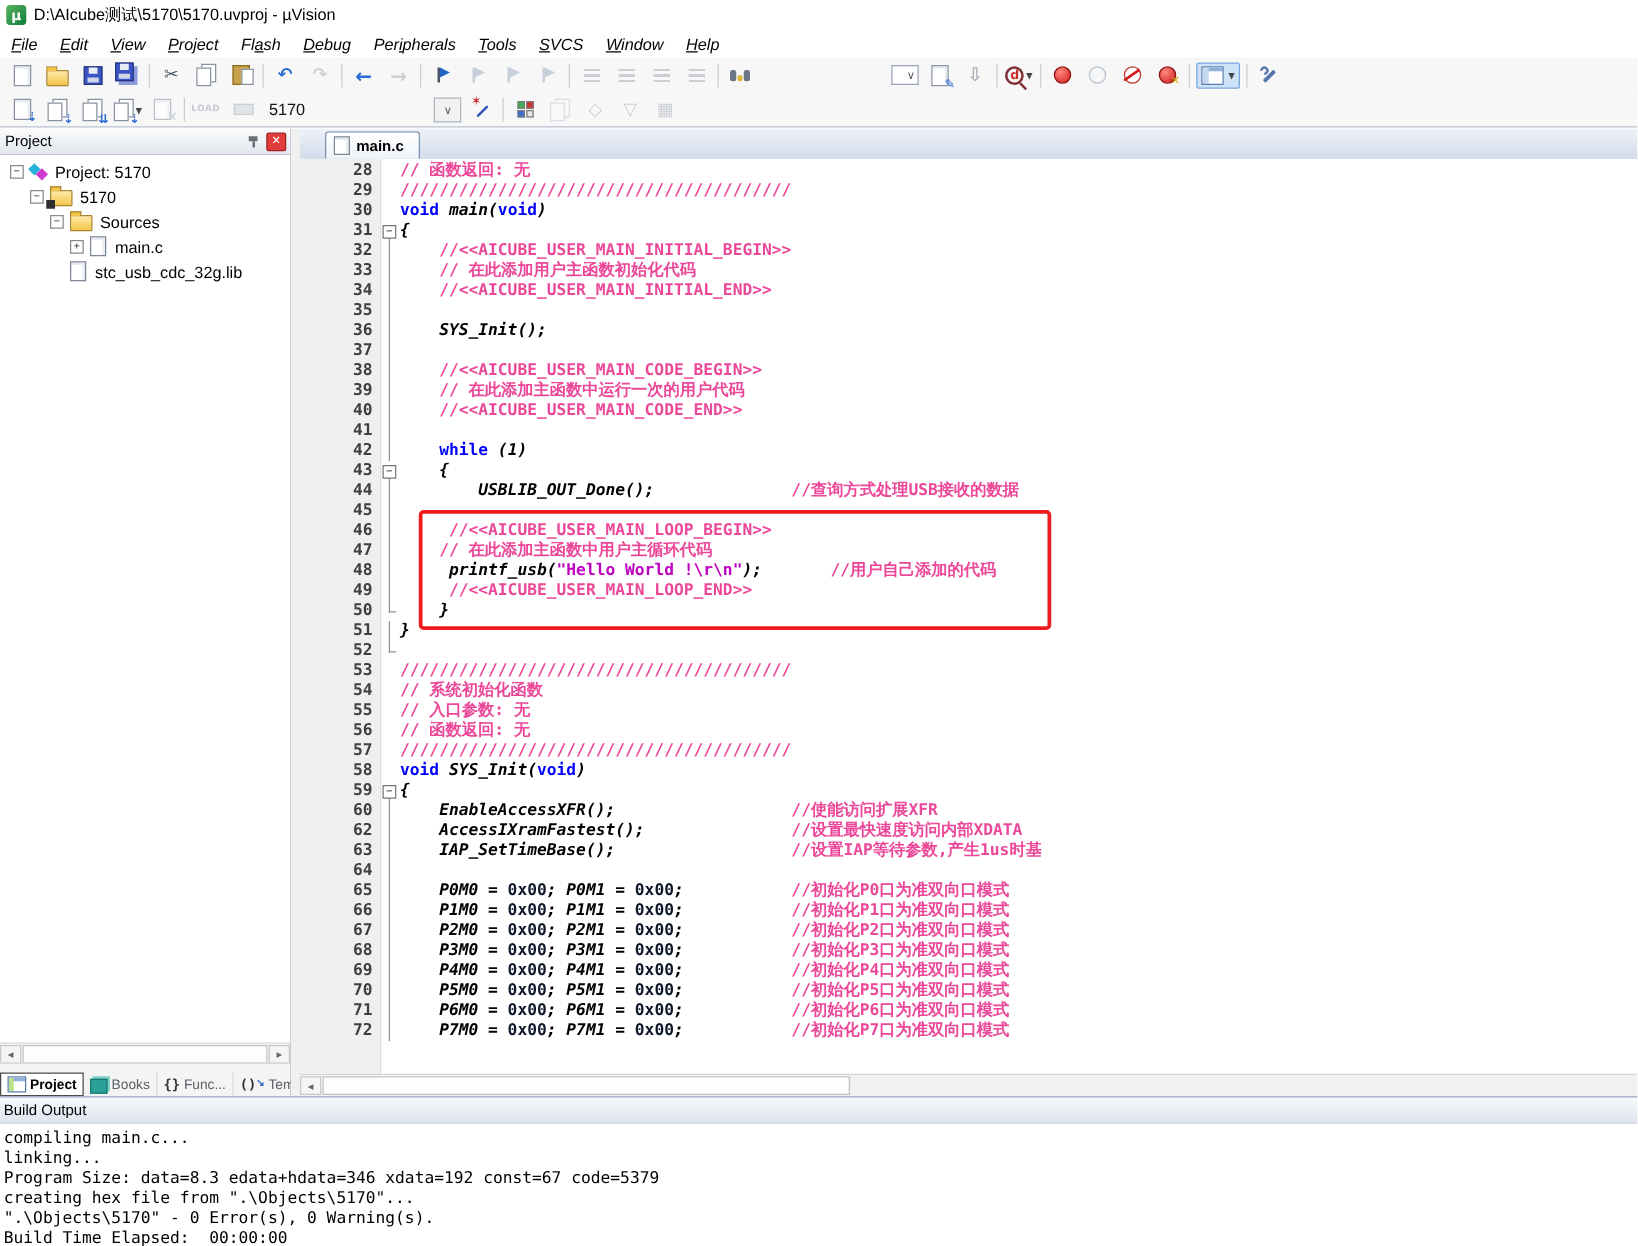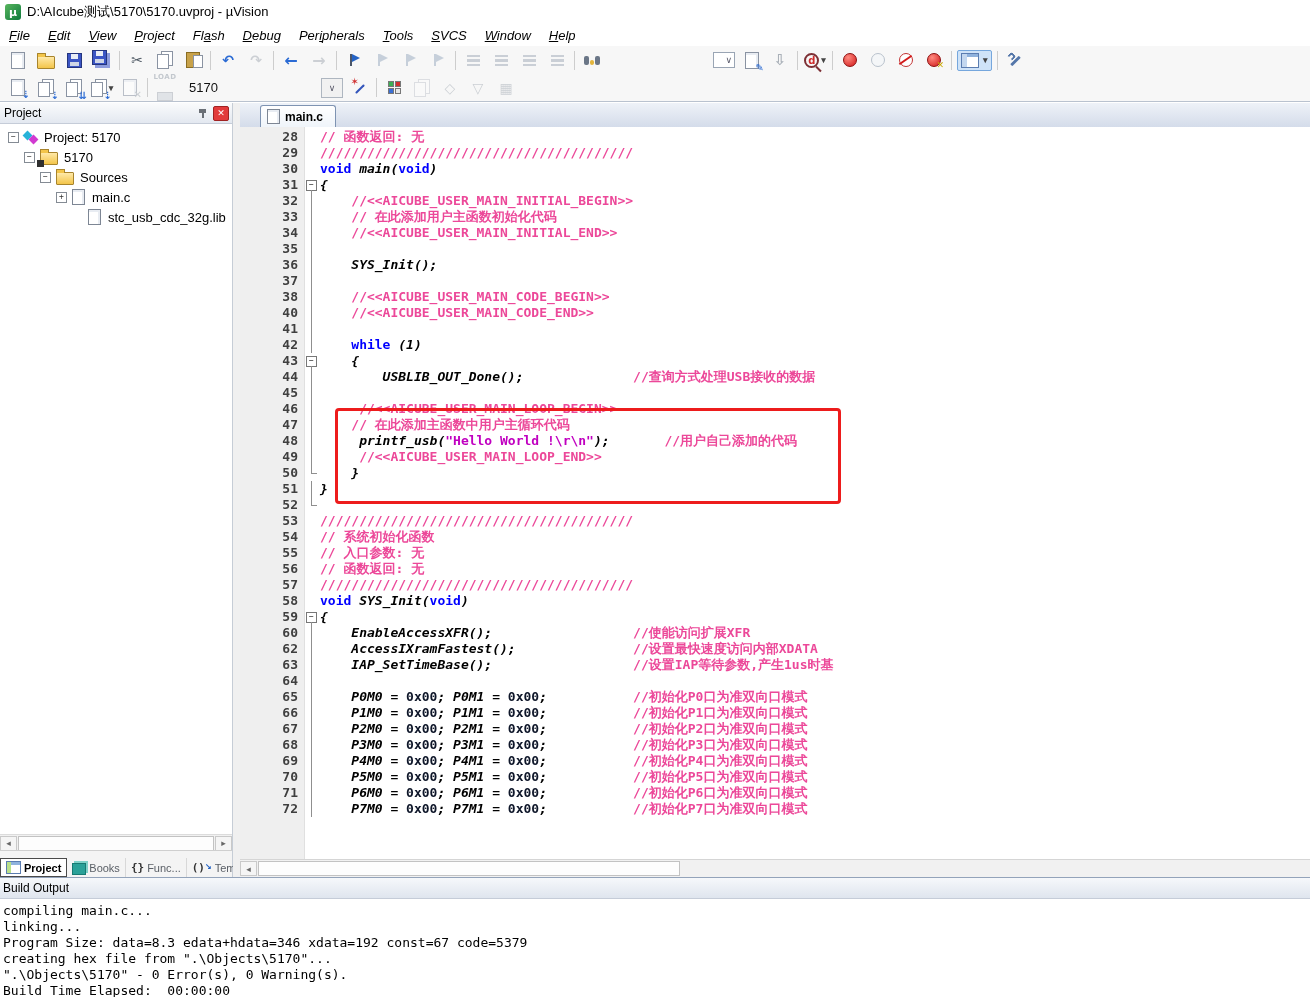--- a/index.html
+++ b/index.html
@@ -54,21 +54,21 @@
   .dot-red{background:radial-gradient(circle at 35% 30%,#ff8a80,#d11a1a);border:1px solid #8e0f0f;}
   .dot-empty{background:#f4f6f8;border:1px solid #b9c2cc;}
   .dot-slash{background:#fff;border:1px solid #c23434;}
   .dot-slash::after{content:"";position:absolute;left:-2px;top:5px;width:15px;height:2px;background:#d11a1a;transform:rotate(-35deg);}
   .dot-kill::after{content:"✕";position:absolute;right:-4px;bottom:-4px;color:#c9a800;font:bold 9px/1 "DejaVu Sans",sans-serif;}
   .hl{background:#cfe3f8;border:1px solid #76a7dd;border-radius:2px;padding:2px 3px;display:flex;align-items:center;gap:2px;}
   .sh-win{width:16px;height:13px;background:#fff;border:1px solid #5b7db1;box-shadow:inset 5px 0 0 #c3d7ef,inset 0 3px 0 #8fb2dd;display:block;}
   .sh-wrench{position:relative;width:17px;height:17px;display:block;}
   .sh-wrench::before{content:"";position:absolute;left:8px;top:3px;width:3px;height:12px;background:#5577aa;transform:rotate(45deg);border-radius:1px;}
   .sh-wrench::after{content:"";position:absolute;left:2px;top:1px;width:7px;height:7px;border:2px solid #5577aa;border-radius:50%;border-bottom-color:transparent;transform:rotate(45deg);box-sizing:border-box;}
-  .loadwrap{display:flex;flex-direction:column;align-items:center;gap:11px;}
+  .loadwrap{display:flex;align-items:center;gap:11px;}
   .loadtxt{font:bold 7px/1 "DejaVu Sans",sans-serif;color:#9aa3ad;letter-spacing:.5px;}
   .loadbar{width:14px;height:7px;background:#cfd4da;border:1px solid #a9b0b8;display:block;}
   .sh-wand{position:relative;width:17px;height:17px;display:block;}
   .sh-wand::before{content:"";position:absolute;left:8px;top:4px;width:2px;height:12px;background:#3355bb;transform:rotate(45deg);border-radius:1px;}
   .sh-wand::after{content:"✶";position:absolute;left:0;top:-2px;color:#d03030;font:bold 10px/1 "DejaVu Sans",sans-serif;}
   .sh-rte{display:grid;grid-template-columns:6px 6px;grid-template-rows:6px 6px;gap:1px;}
   .sh-rte i{display:block;border:1px solid #777;box-sizing:border-box;}
   .target-combo{display:flex;align-items:center;margin:0 2px;}
   .tc-text{width:132px;font-size:13px;padding-left:8px;color:#111;}
   .tc-btn{width:20px;height:18px;background:#f1f1f1;border:1px solid #aeb6c0;display:flex;align-items:center;justify-content:center;font-size:9px;color:#556;}
@@ -372,21 +372,21 @@
         </span>
         <span class="tlabel">Sources</span>
       </div>
       <div class="trow" style="padding-left: 56px;">
         <span class="texp">+</span>
         <span style="display: inline-flex;">
           <i class="ti-file"></i>
         </span>
         <span class="tlabel">main.c</span>
       </div>
-      <div class="trow" style="padding-left: 72px;">
+      <div class="trow" style="padding-left: 40px;">
         <span class="texp none"></span>
         <span style="display: inline-flex;">
           <i class="ti-file"></i>
         </span>
         <span class="tlabel">stc_usb_cdc_32g.lib</span>
       </div>
     </div>
   <div class="pp-hscroll">
     <span class="sb-btn">◂</span>
     <span class="sb-thumb"></span>
@@ -484,20 +484,25 @@
           <span class="ln">37</span>
           <span class="fold f-v"></span>
           <span class="code"></span>
         </div>
         <div class="cl">
           <span class="ln">38</span>
           <span class="fold f-v"></span>
           <span class="code"><span class="sg-c">    //&lt;&lt;AICUBE_USER_MAIN_CODE_BEGIN&gt;&gt;</span></span>
         </div>
         <div class="cl">
+          <span class="ln">39</span>
+          <span class="fold f-v"></span>
+          <span class="code"><span class="sg-c">    // 在此添加主函数中运行一次的用户代码</span></span>
+        </div>
+        <div class="cl">
           <span class="ln">40</span>
           <span class="fold f-v"></span>
           <span class="code"><span class="sg-c">    //&lt;&lt;AICUBE_USER_MAIN_CODE_END&gt;&gt;</span></span>
         </div>
         <div class="cl">
           <span class="ln">41</span>
           <span class="fold f-v"></span>
           <span class="code"></span>
         </div>
         <div class="cl">

